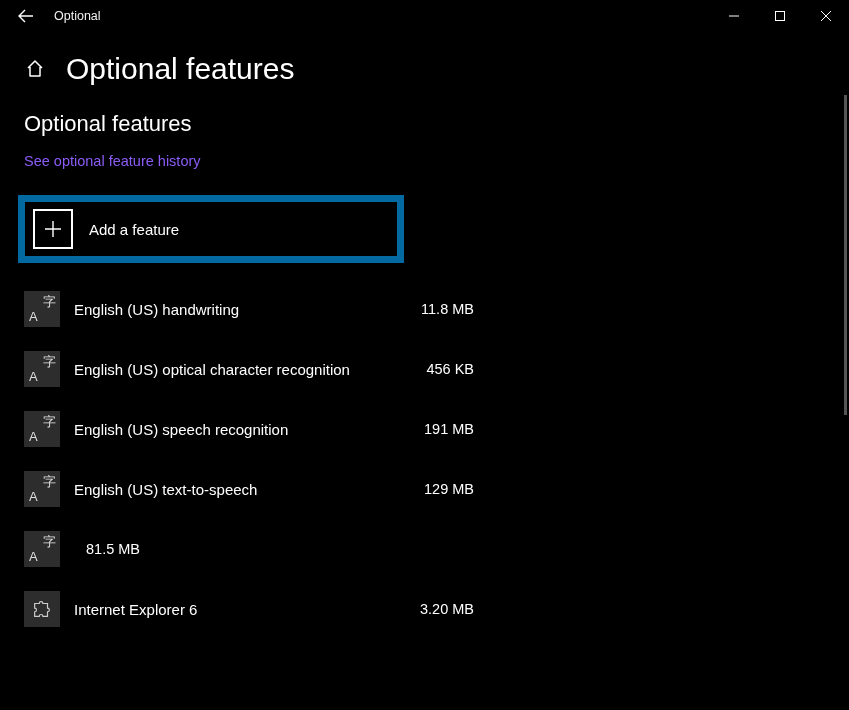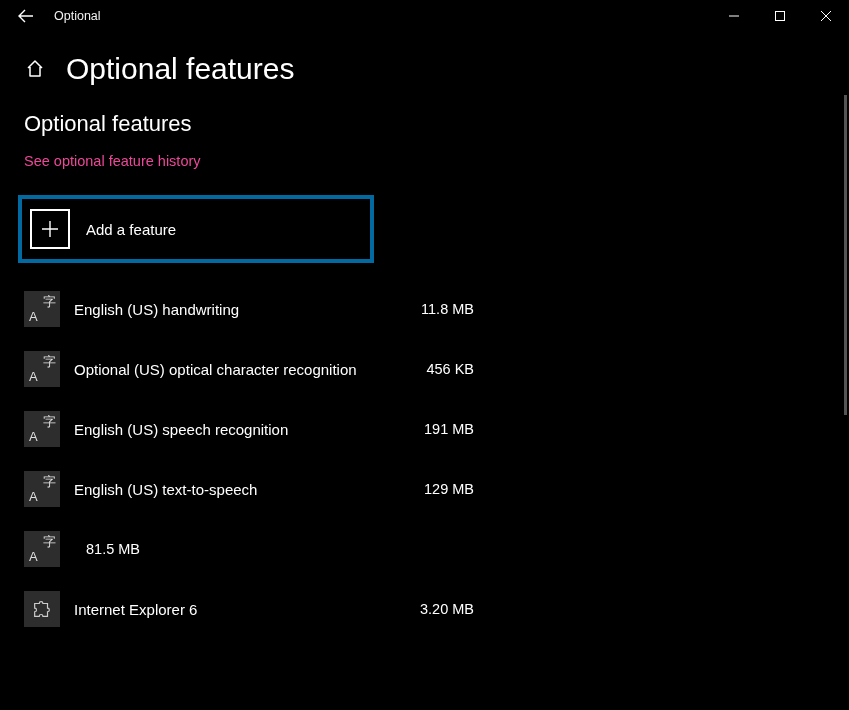--- a/index.html
+++ b/index.html
@@ -69,33 +69,33 @@
     width: 450px;
     position: relative;
   }
   .subheader {
     font-size: 22px;
     font-weight: 400;
     margin: 0 0 16px 0;
   }
   .history-link {
     font-size: 14.5px;
-    color: #ec4899;
+    color: #8b5cf6;
     margin-bottom: 26px;
   }
 
   .add-feature {
     display: flex;
     align-items: center;
     height: 68px;
-    border: 4px solid #0369a1;
+    border: 7px solid #0369a1;
     box-sizing: border-box;
     margin-left: -6px;
     margin-bottom: 16px;
-    width: 356px;
+    width: 386px;
   }
   .plus-box {
     width: 36px;
     height: 36px;
     border: 2px solid #fff;
     margin-left: 8px;
     display: flex;
     align-items: center;
     justify-content: center;
     font-size: 20px;
@@ -209,21 +209,21 @@
   </div>
 
   <div id="feature-list">
       <div class="feature-row">
         <div class="feature-icon lang"></div>
         <div class="feature-name">English (US) handwriting</div>
         <div class="feature-size">11.8 MB</div>
       </div>
       <div class="feature-row">
         <div class="feature-icon lang"></div>
-        <div class="feature-name">Optional (US) optical character recognition</div>
+        <div class="feature-name">English (US) optical character recognition</div>
         <div class="feature-size">456 KB</div>
       </div>
       <div class="feature-row">
         <div class="feature-icon lang"></div>
         <div class="feature-name">English (US) speech recognition</div>
         <div class="feature-size">191 MB</div>
       </div>
       <div class="feature-row">
         <div class="feature-icon lang"></div>
         <div class="feature-name">English (US) text-to-speech</div>

